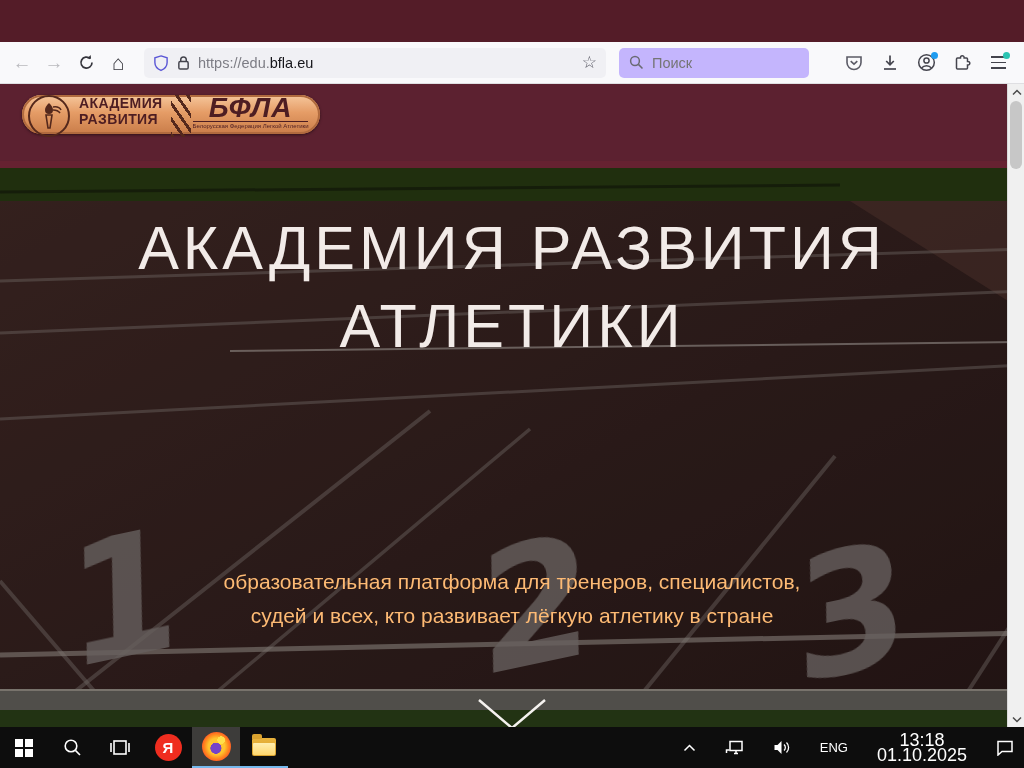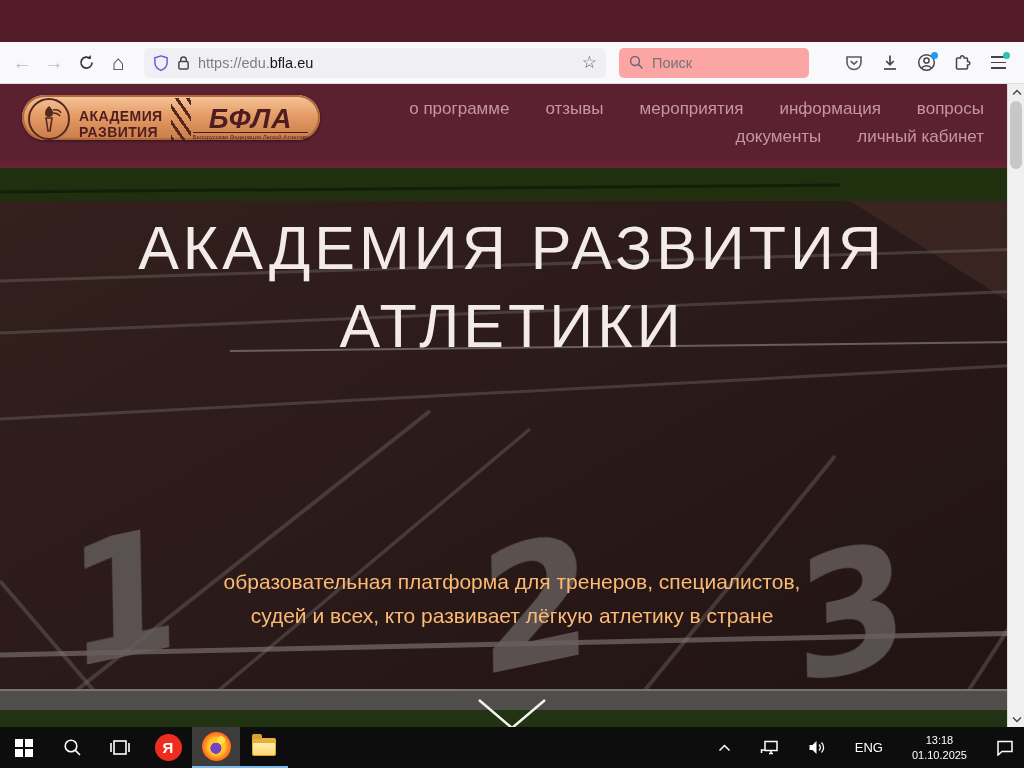--- a/index.html
+++ b/index.html
@@ -12,37 +12,37 @@
              border-bottom:1px solid #dfdfe2; display:flex; align-items:center; padding:0 6px; }
   .tb-btn { width:32px; height:30px; display:flex; align-items:center; justify-content:center;
             font-size:19px; color:#35353c; border-radius:4px; cursor:pointer; flex:0 0 auto; }
   .tb-btn.disabled { color:#b9b9bd; }
   .urlbar { height:30px; flex:0 0 462px; margin-left:10px; background:#f0f0f4; border-radius:5px;
             display:flex; align-items:center; padding:0 9px; gap:8px; }
   .url-text { font-size:14.5px; color:#15151a; white-space:nowrap; }
   .url-muted { color:#7d7d85; }
   .urlbar .spacer { flex:1; }
   .star { font-size:17px; color:#5b5b66; cursor:pointer; }
-  .searchbar { height:30px; flex:0 0 190px; margin-left:13px; background:#fca5a5; border-radius:5px;
+  .searchbar { height:30px; flex:0 0 190px; margin-left:13px; background:#c4b5fd; border-radius:5px;
                display:flex; align-items:center; padding:0 10px; gap:8px; }
   .searchbar input { border:none; background:transparent; outline:none; width:120px;
                      font-size:14.5px; font-family:"Liberation Sans",sans-serif; color:#333; }
   .tb-right { display:flex; align-items:center; margin-left:auto; gap:4px; padding-right:4px; }
   .tb-ico { position:relative; width:32px; height:30px; display:flex; align-items:center;
             justify-content:center; cursor:pointer; border-radius:4px; }
   .dot { position:absolute; top:4px; right:4px; width:7px; height:7px; border-radius:50%; }
   .dot.blue { background:#1f9cf0; } .dot.teal { background:#2bc4b2; }
   .burger { display:flex; flex-direction:column; gap:3.5px; }
   .burger span { width:15px; height:1.8px; background:#43434c; }
 
   
   .site-header { position:absolute; top:84px; left:0; width:1024px; height:77px; background:#5c2130; z-index:5; }
-  .logo { position:absolute; left:22px; top:11px; width:298px; height:45px; cursor:pointer;
+  .logo { position:absolute; left:22px; top:11px; width:298px; height:39px; cursor:pointer;
           background:linear-gradient(180deg,#f6c79c 0%,#e59c66 45%,#c97c49 100%);
-          border-radius:28px; display:flex; align-items:flex-end; box-shadow:0 1px 3px rgba(0,0,0,.5), inset 0 0 0 2px #b06a3e; }
+          border-radius:28px; display:flex; align-items:flex-start; box-shadow:0 1px 3px rgba(0,0,0,.5), inset 0 0 0 2px #b06a3e; }
   .emblem { width:42px; height:42px; margin-left:6px; border-radius:50%; border:2px solid #54281c;
             display:flex; align-items:center; justify-content:center; flex:0 0 auto; }
   .logo-words { margin-left:9px; color:#4d1d22; font-weight:bold; font-size:14px; line-height:16px; letter-spacing:.4px; }
   .hatch { width:20px; height:42px; margin-left:8px; flex:0 0 auto;
            background:repeating-linear-gradient(55deg,#54281c 0 3px,transparent 3px 9px); }
   .bfla { margin-left:2px; display:flex; flex-direction:column; align-items:center; }
   .bfla-acr { font-style:italic; font-weight:bold; font-size:28px; line-height:26px; color:#4d1d22; letter-spacing:1px; }
   .bfla-sub { font-size:6px; color:#4d1d22; border-top:1.5px solid #4d1d22; padding-top:1px; white-space:nowrap; }
   .nav { position:absolute; right:40px; top:0; height:77px; display:flex; flex-direction:column;
          justify-content:center; align-items:flex-end; gap:8px; }
@@ -81,21 +81,21 @@
                            radial-gradient(circle at 48% 56%, #7542c7 0 24%, rgba(0,0,0,0) 26%),
                            radial-gradient(circle at 50% 50%, #ffc32e 0 40%, #ff8a1e 58%, #ff5326 75%, #d62a7a 96%); }
   .folder { width:24px; height:18px; position:relative; background:linear-gradient(180deg,#e9b33c,#d9a22f); border-radius:2px; }
   .folder::before { content:""; position:absolute; top:-4px; left:0; width:10px; height:5px;
                     background:#d9a22f; border-radius:2px 2px 0 0; }
   .folder::after { content:""; position:absolute; left:1px; right:1px; bottom:1px; height:12px;
                    background:linear-gradient(180deg,#ffeeb0,#ffd76e); border-radius:1px; }
   .tray { margin-left:auto; display:flex; align-items:center; gap:29px; padding-right:10px; }
   .tray-item { display:flex; align-items:center; justify-content:center; cursor:pointer; }
   .tray-lang { font-size:13px; }
-  .tray-clock { font-size:11px; line-height:15px; text-align:center; }
+  .tray-clock { font-size:18px; line-height:15px; text-align:center; }
 </style>
 </head>
 <body>
 
 <div class="titlebar"></div>
 
 <div class="toolbar">
   <div class="tb-btn disabled">←</div>
   <div class="tb-btn disabled">→</div>
   <div class="tb-btn">
@@ -175,33 +175,20 @@
       </svg>
     </div>
     <div class="logo-words">
       <div>АКАДЕМИЯ</div>
       <div>РАЗВИТИЯ</div>
     </div>
     <div class="hatch"></div>
     <div class="bfla">
       <div class="bfla-acr">БФЛА</div>
       <div class="bfla-sub">Белорусская Федерация Легкой Атлетики</div>
-    </div>
-  </div>
-  <div class="nav">
-    <div class="nav-row">
-      <span class="nav-link">о программе</span>
-      <span class="nav-link">отзывы</span>
-      <span class="nav-link">мероприятия</span>
-      <span class="nav-link">информация</span>
-      <span class="nav-link">вопросы</span>
-    </div>
-    <div class="nav-row">
-      <span class="nav-link">документы</span>
-      <span class="nav-link">личный кабинет</span>
     </div>
   </div>
 </div>
 
 <div class="hero">
   <svg class="hero-bg" viewBox="0 0 1024 566" preserveAspectRatio="none">
     <defs>
       <linearGradient id="trackg" x1="0" y1="0" x2="1" y2="1">
         <stop offset="0" stop-color="#452b27"></stop>
         <stop offset="0.55" stop-color="#34201e"></stop>

